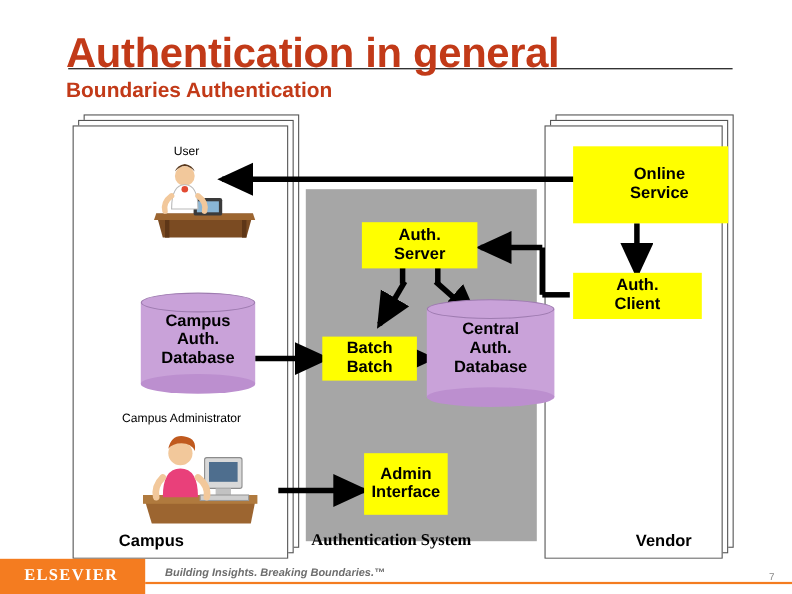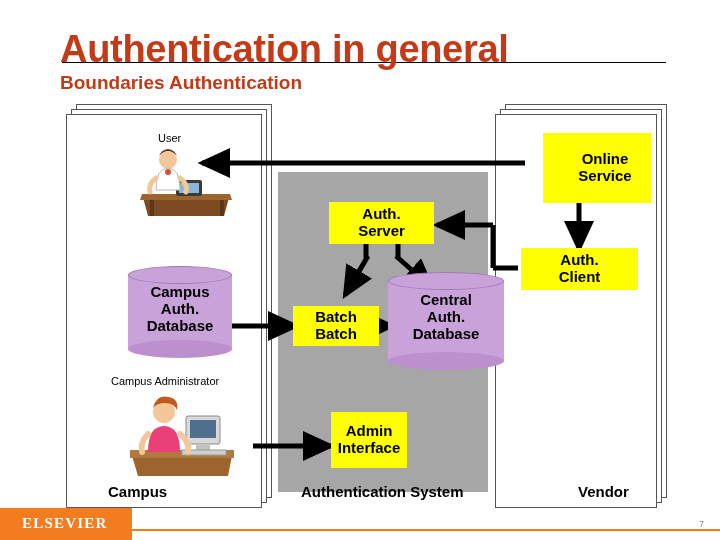--- a/index.html
+++ b/index.html
@@ -288,21 +288,21 @@
   <rect x="72" y="56" width="14" height="6" fill="#C2C2C2"></rect>
   <rect x="58" y="62" width="44" height="5" fill="#CFCFCF" stroke="#9a9a9a"></rect>
 
   <circle cx="40" cy="24" r="11" fill="#F2C89B"></circle>
   <path d="M29,20 q3,-14 16,-11 q10,2 8,13 q-3,-7 -12,-7 q-8,0 -12,5z" fill="#C05A1E"></path>
   <path d="M24,64 q0,-26 16,-26 q16,0 16,26 z" fill="#E9407A"></path>
   <path d="M56,46 q10,8 8,18" stroke="#F2C89B" stroke-width="6" fill="none" stroke-linecap="round"></path>
   <path d="M24,46 q-8,8 -6,18" stroke="#F2C89B" stroke-width="6" fill="none" stroke-linecap="round"></path>
 </svg>
 
-<div class="box box-yellow" style="left:543px; top:133px; width:108px; height:70px;padding-left:16px;">
+<div class="box box-yellow" style="left:521px; top:133px; width:141px; height:70px;padding-left:16px;">
   <div>
     <div>Online</div>
     <div>Service</div>
   </div>
 </div>
 
 <div class="box box-yellow" style="left:329px; top:202px; width:105px; height:42px;">
   <div>
     <div>Auth.</div>
     <div>Server</div>
@@ -346,21 +346,22 @@
   <div class="cyl-bottom" style="top:80px;"></div>
   <div class="cyl-top" style="top:0px;"></div>
   <div class="cyl-label" style="top:20px;">
     <div>Central</div>
     <div>Auth.</div>
     <div>Database</div>
   </div>
 </div>
 
 <div class="zone-label" style="left:108px; top:483px;">Campus</div>
-<div class="zone-label" style="left:301px; top:483px;">Authentication System</div>
+<div class="zone-label" style="left:283px; top:483px;font-family:Liberation Serif, serif;">Authentication System</div>
 <div class="zone-label" style="left:578px; top:483px;">Vendor</div>
 
 <div id="footer-bar">
   <div id="footer-line"></div>
   <div id="footer-orange"></div>
   <div id="elsevier-wordmark">ELSEVIER</div>
+  <div id="footer-tagline">Building Insights. Breaking Boundaries.™</div>
   <div id="slide-number">7</div>
 </div>
 
 </body></html>

